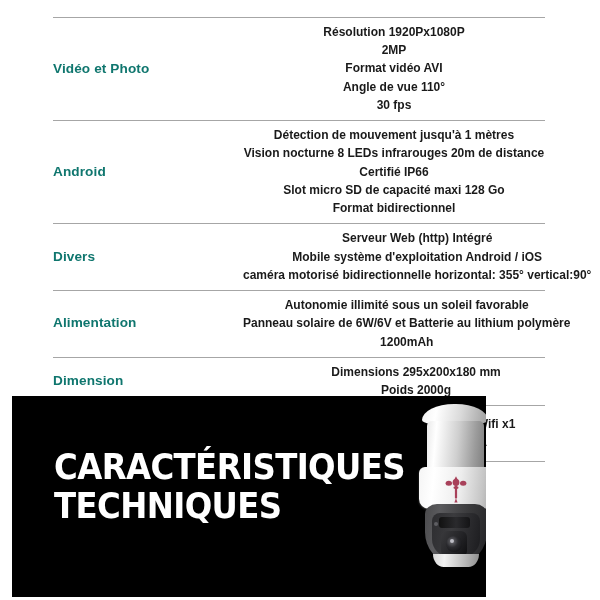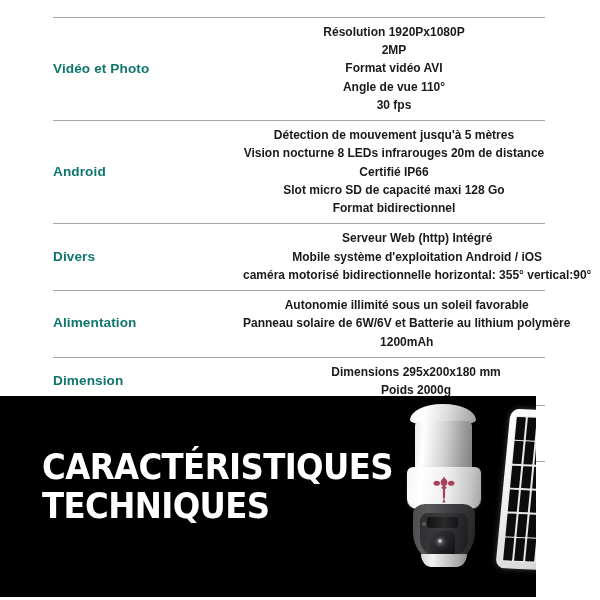--- a/index.html
+++ b/index.html
@@ -67,23 +67,23 @@
   .r-video      { min-height: 70px; }
   .r-options    { min-height: 83px; }
   .r-divers     { min-height: 56px; }
   .r-alim       { min-height: 48px; }
   .r-dimension  { min-height: 41px; gap: 44px; }
   .r-contenu    { min-height: 57px; }
 
   
   #banner {
     position: absolute;
-    left: 0;
+    left: 12px;
     top: 396px;
-    width: 536px;
+    width: 474px;
     height: 201px;
     background: #000000;
     overflow: hidden;
   }
   #banner-bottom-strip {
     position: absolute;
     left: 0;
     top: 597px;
     width: 600px;
     height: 3px;
@@ -268,21 +268,21 @@
         <div>2MP</div>
         <div>Format vidéo AVI</div>
         <div>Angle de vue 110°</div>
         <div>30 fps</div>
       </div>
     </div>
 
     <div class="spec-row r-options">
       <div class="row-label">Android</div>
       <div class="row-values">
-        <div>Détection de mouvement jusqu'à 5 mètres</div>
+        <div>Détection de mouvement jusqu'à 1 mètres</div>
         <div>Vision nocturne 8 LEDs infrarouges 20m de distance</div>
         <div>Certifié IP66</div>
         <div>Slot micro SD de capacité maxi 128 Go</div>
         <div>Format bidirectionnel</div>
       </div>
     </div>
 
     <div class="spec-row r-divers">
       <div class="row-label">Divers</div>
       <div class="row-values">

